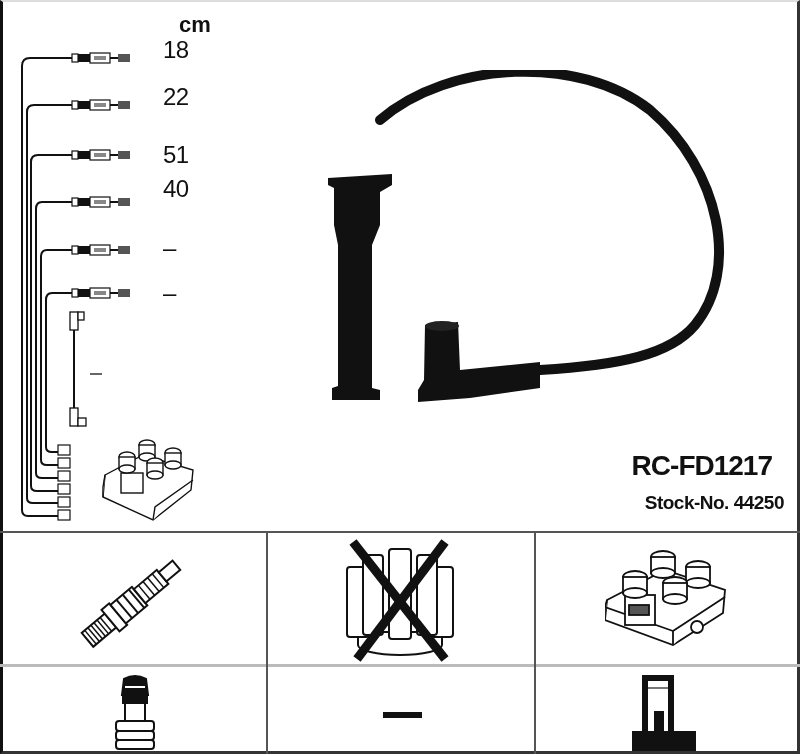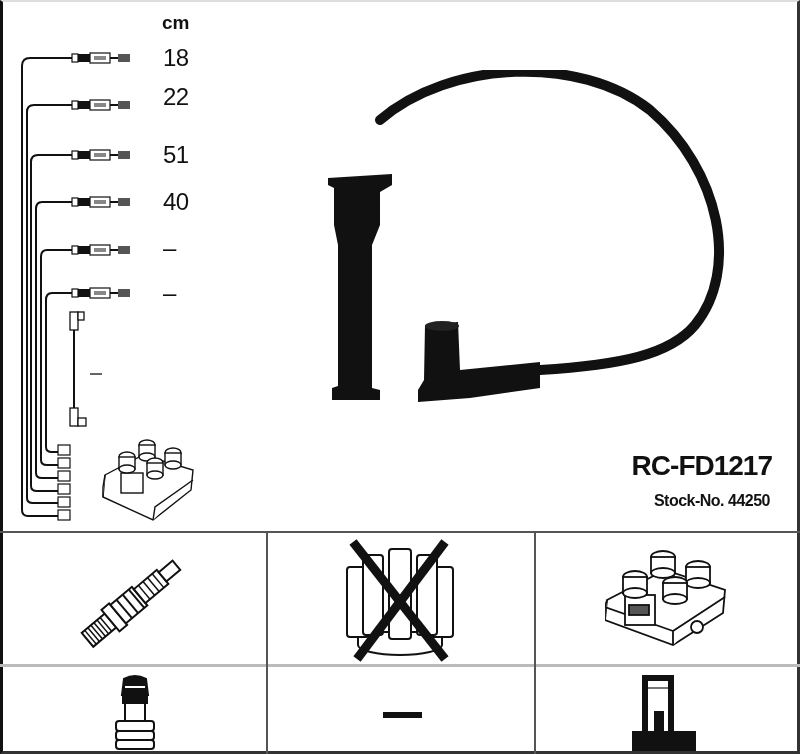--- a/index.html
+++ b/index.html
@@ -1,24 +1,24 @@
 <!DOCTYPE html>
 <html><head>
 <meta charset="utf-8">
 <style>
   html, body { margin:0; padding:0; background:#fff; }
   body { width:800px; height:754px; position:relative; overflow:hidden; font-family:"Liberation Sans", sans-serif; }
   .frame { position:absolute; left:0; top:0; width:800px; height:754px; box-sizing:border-box; border-left:3px solid #111; border-right:3px solid #333; border-top:2px solid #ddd; border-bottom:3px solid #333; }
   .hline { position:absolute; left:0; width:800px; height:2px; background:#555; }
   .hline.light { background:#bbb; height:3px; }
   .vline { position:absolute; width:2px; background:#555; }
-  .unit { position:absolute; left:162px; top:12px; font-weight:bold; font-size:19px; color:#111; }
+  .unit { position:absolute; left:179px; top:12px; font-weight:bold; font-size:22px; color:#111; }
   .len { position:absolute; left:163px; font-size:24px; color:#111; letter-spacing:-0.5px; }
   .part-no { position:absolute; right:28px; top:450px; font-size:28px; font-weight:bold; color:#111; letter-spacing:-1px; }
-  .stock-no { position:absolute; right:30px; top:492px; font-size:16px; font-weight:bold; color:#111; letter-spacing:-0.5px; }
+  .stock-no { position:absolute; right:16px; top:492px; font-size:19px; font-weight:bold; color:#111; letter-spacing:-0.5px; }
   .abs { position:absolute; }
 </style>
 </head>
 <body>
 
 <div class="frame"></div>
 
 <div class="unit">cm</div>
 
 <svg class="abs" style="left:0;top:0" width="220" height="530">
@@ -114,24 +114,24 @@
       <ellipse cx="44" cy="22" rx="8" ry="4"></ellipse>
     <ellipse cx="70" cy="18" rx="8" ry="5"></ellipse>
       <rect x="62" y="18" width="16" height="12"></rect>
       <ellipse cx="70" cy="30" rx="8" ry="4"></ellipse>
     <ellipse cx="52" cy="28" rx="8" ry="5"></ellipse>
       <rect x="44" y="28" width="16" height="12"></rect>
       <ellipse cx="52" cy="40" rx="8" ry="4"></ellipse>
   </g>
 </svg>
 
-<div class="len" style="top:44px">18</div>
+<div class="len" style="top:36px">18</div>
 <div class="len" style="top:83px">22</div>
 <div class="len" style="top:141px">51</div>
-<div class="len" style="top:188px">40</div>
+<div class="len" style="top:175px">40</div>
 <div class="len" style="top:234px">–</div>
 <div class="len" style="top:279px">–</div>
 
 <svg class="abs" style="left:300px;top:70px" width="460" height="350">
   <path d="M80,50 C150,-10 280,-15 350,40 C420,100 440,200 395,255 C370,285 320,295 240,300" stroke="#111" stroke-width="10" fill="none" stroke-linecap="round"></path>
 
   <path d="M28,108 L92,104 L92,115 L80,122 L80,155 L72,175 L72,318 L80,320 L80,330 L32,330 L32,318 L38,316 L38,175 L34,155 L34,118 L28,115 Z" fill="#111"></path>
 
   <path d="M125,255 L158,252 L160,300 L240,292 L240,318 L170,328 L118,332 L118,320 L124,310 Z" fill="#111"></path>
   <ellipse cx="142" cy="256" rx="17" ry="5" fill="#222"></ellipse>

